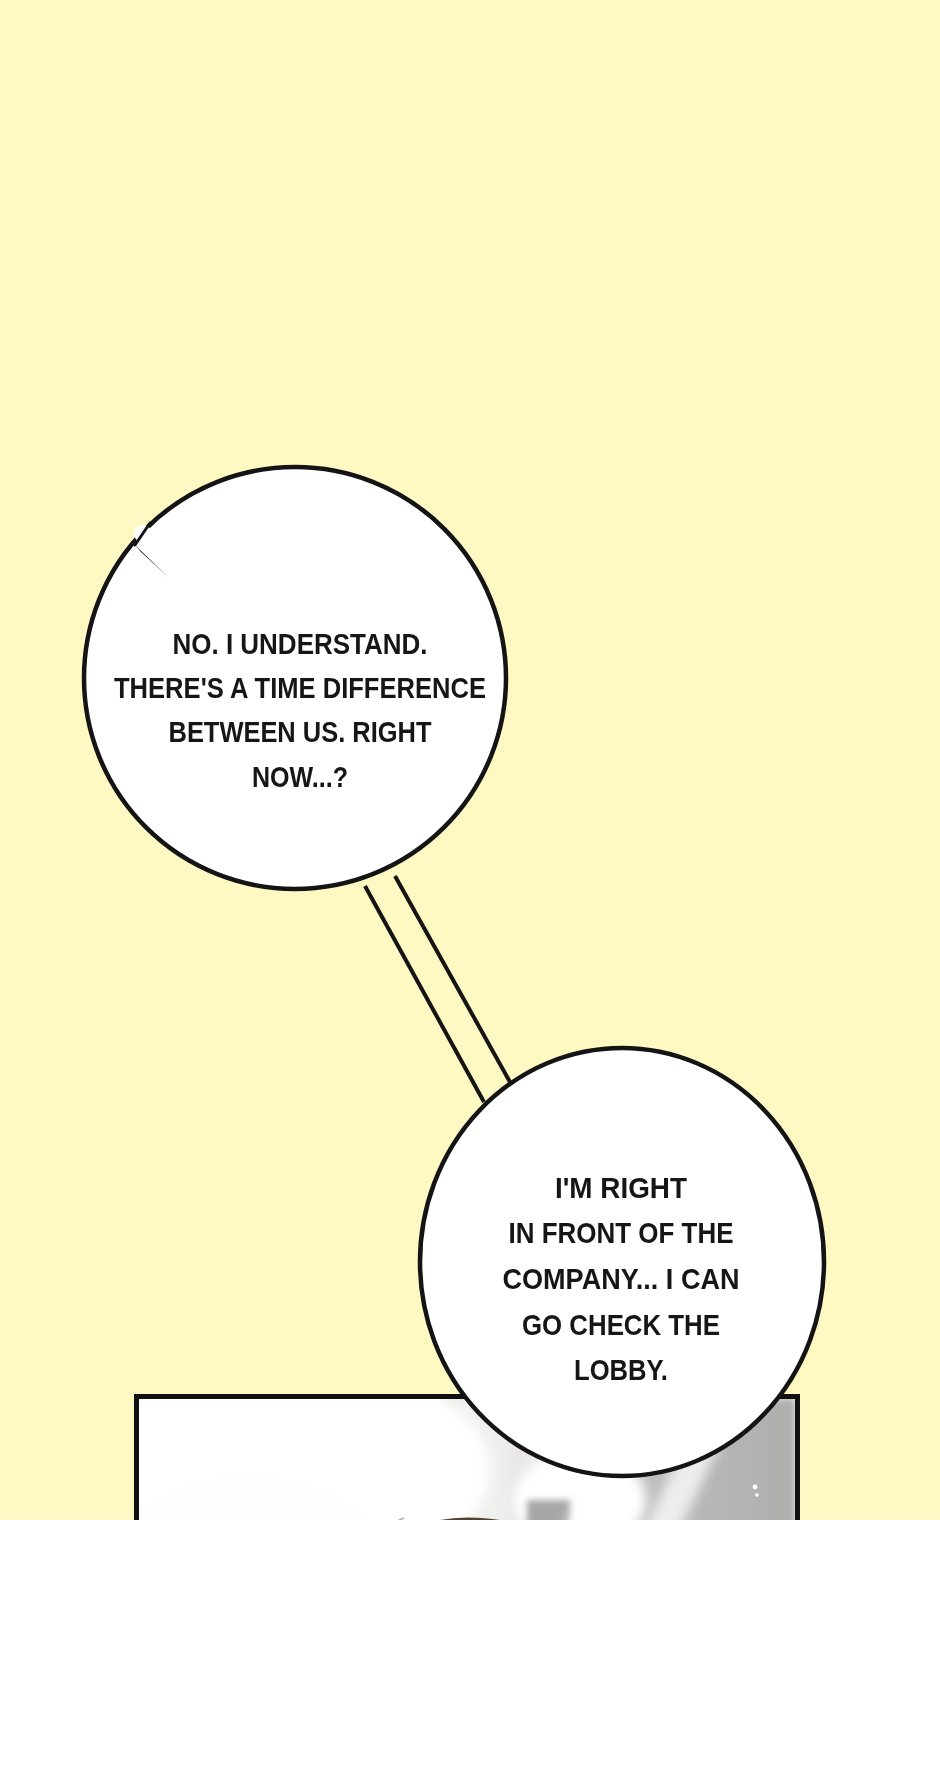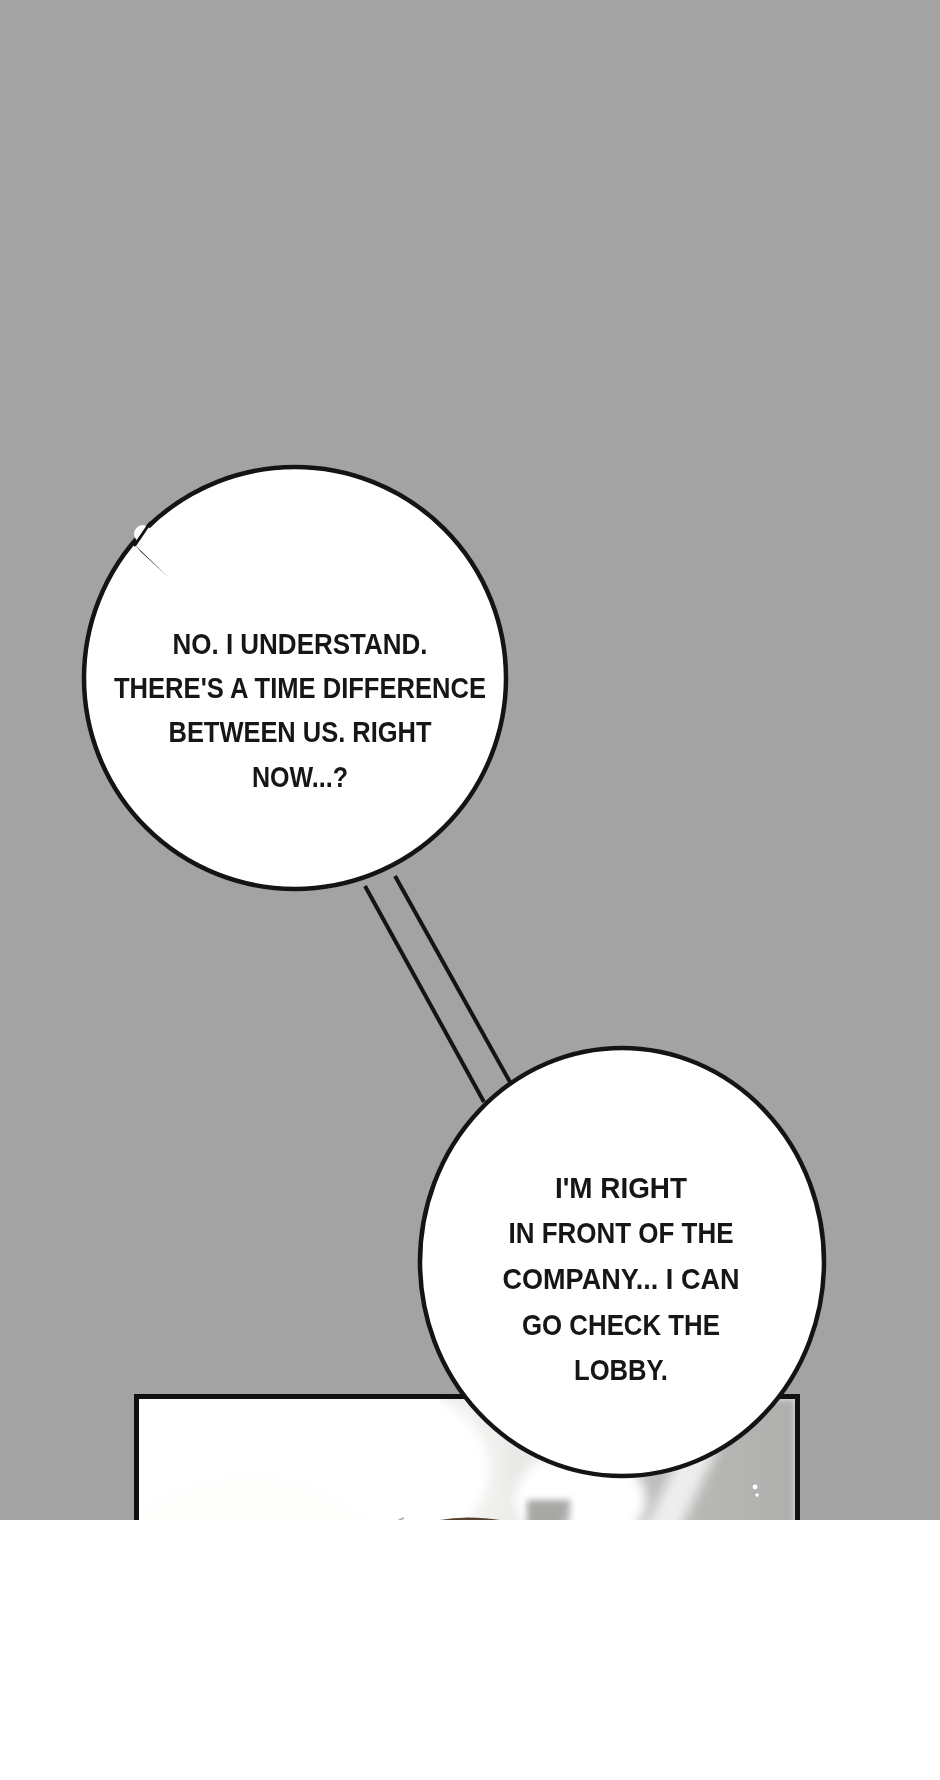--- a/index.html
+++ b/index.html
@@ -1,20 +1,20 @@
 <!DOCTYPE html>
 <html><head>
 <meta charset="utf-8">
 <style>
   html, body { margin: 0; padding: 0; background: #ffffff; }
   .page {
     position: relative;
     width: 940px;
     height: 1520px;
-    background: #a3a3a3;
+    background: #fef9c3;
     overflow: hidden;
     font-family: "Liberation Sans", sans-serif;
   }
   svg { display: block; }
   .bubble-text {
     font-family: "Liberation Sans", sans-serif;
     font-weight: 700;
     font-size: 30px;
     fill: #161616;
   }

